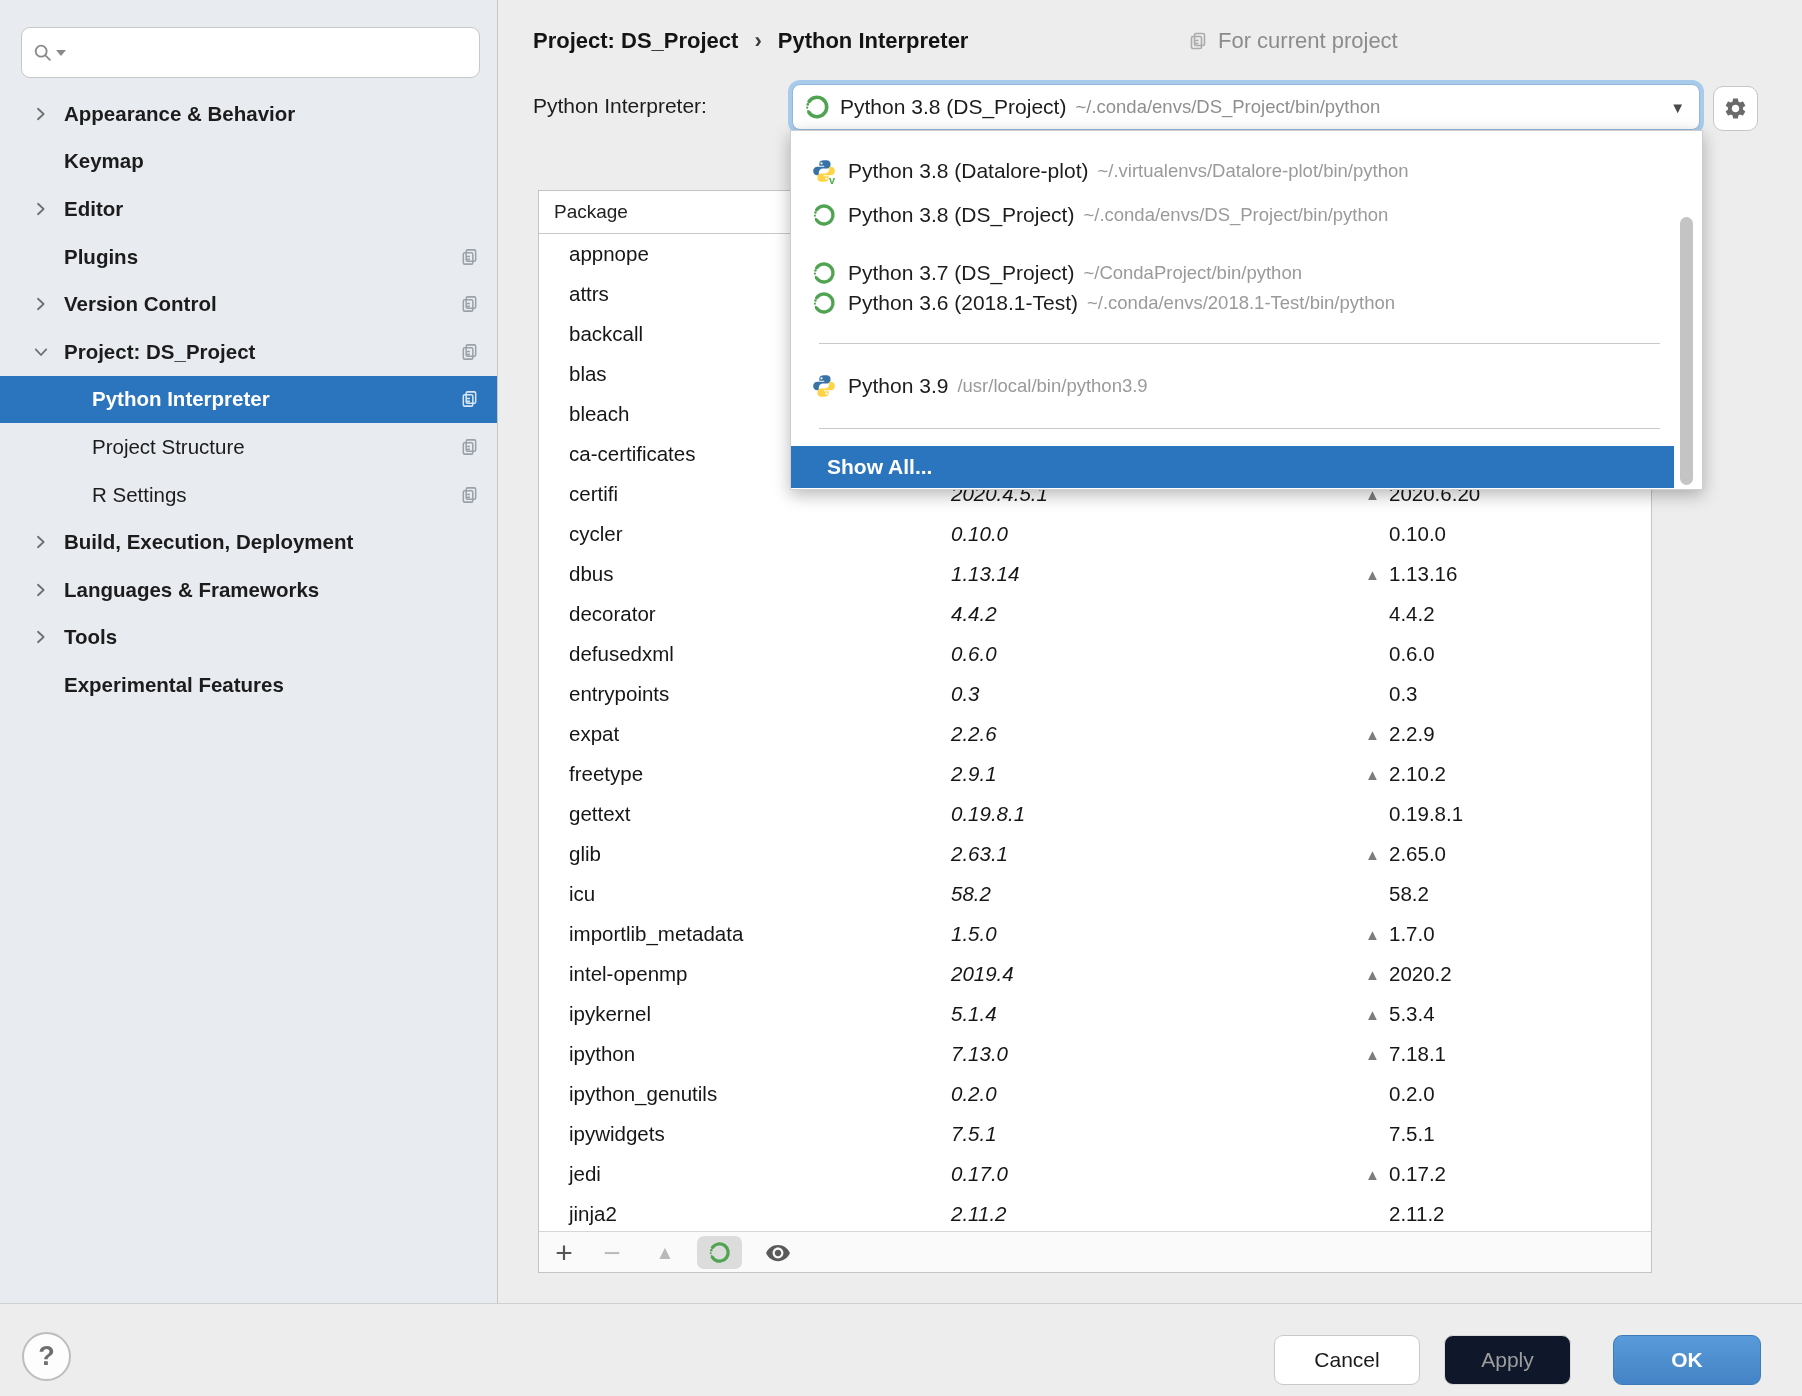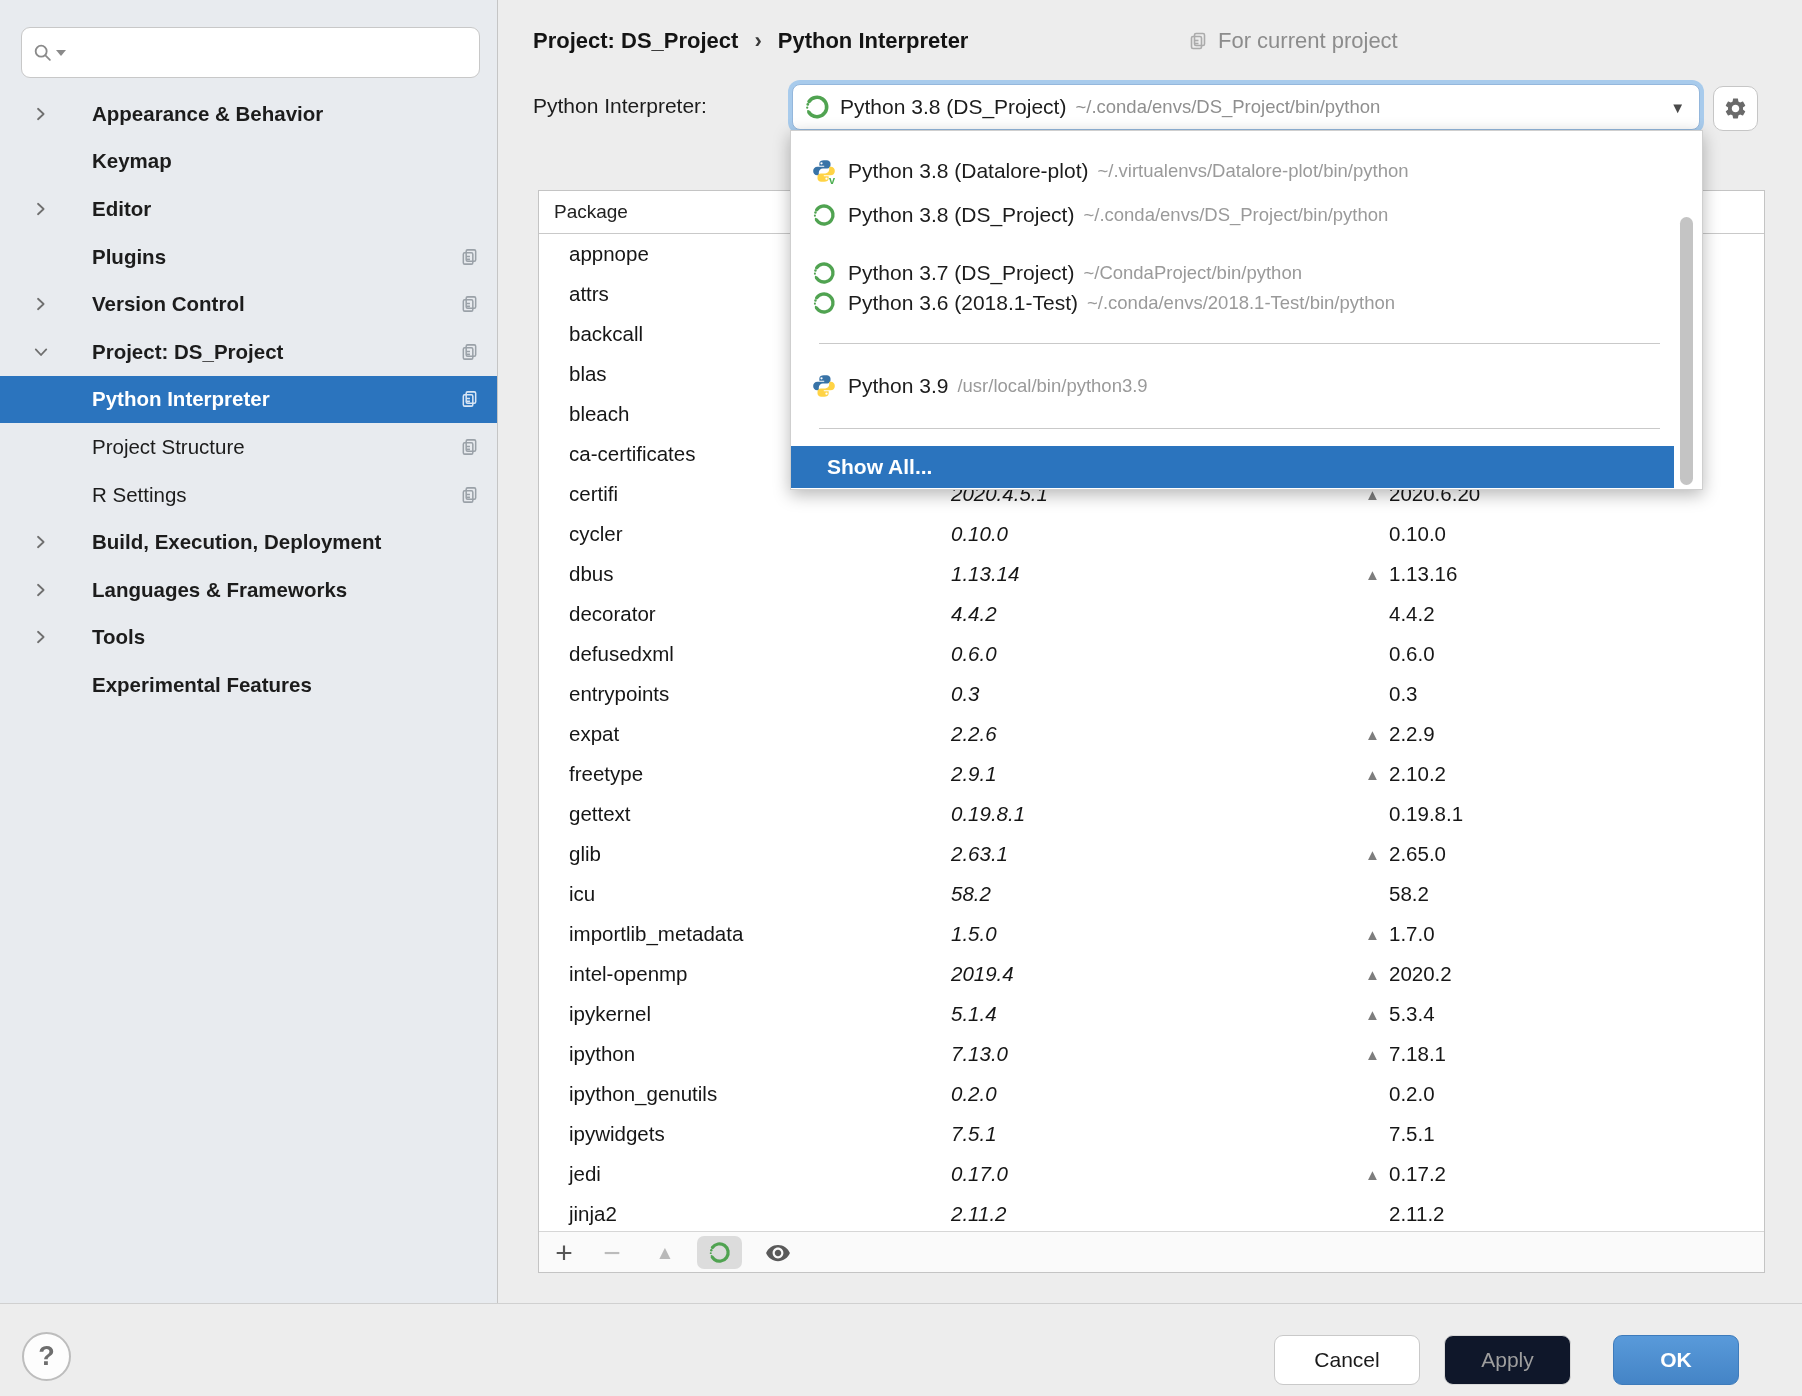--- a/index.html
+++ b/index.html
@@ -17,21 +17,21 @@
                   border-top:6px solid #8A8A8A; margin-left:2px; }
   .search-box input { flex:1; border:none; outline:none; font-size:19px; margin-left:8px;
                       font-family:inherit; background:transparent; }
   .tree { position:absolute; top:90px; left:0; right:0; }
   .tree-item { position:relative; height:47.6px; display:flex; align-items:center;
                font-size:20.5px; color:#1C1C1C; cursor:default; }
   .tree-item.bold { font-weight:700; }
   .tree-item.selected { background:#2B74BE; color:#fff; font-weight:700; }
   .tree-item .chev { position:absolute; left:32px; top:50%; transform:translateY(-50%);
                      width:18px; height:18px; color:#6F6F6F; display:flex; }
-  .tree-item .tlabel { padding-left:92px; }
+  .tree-item .tlabel { padding-left:64px; }
   .tree-item.child .tlabel { padding-left:92px; }
   .tree-item .copyic { position:absolute; right:18px; top:50%; transform:translateY(-50%);
                        width:19px; height:19px; color:#9AA1A8; display:flex; }
   .tree-item.selected .copyic { color:#D9E6F5; }
 
   
   .breadcrumb { position:absolute; left:533px; top:28px; display:flex; gap:16px;
                 font-size:22px; font-weight:700; color:#141414; }
   .bc-sep { font-weight:700; color:#3A3A3A; }
   .for-current { position:absolute; left:1188px; top:28px; display:flex; align-items:center;
@@ -46,21 +46,21 @@
            padding:0 42px 0 10px; cursor:default; }
   .combo .ic { width:28px; height:28px; display:flex; flex:none; }
   .combo .cname { margin-left:9px; font-size:21px; color:#1C1C1C; white-space:nowrap; }
   .combo .cpath { margin-left:9px; font-size:18.5px; color:#8F8F8F; white-space:nowrap; }
   .combo .caret { position:absolute; right:14px; font-size:15px; color:#4A4A4A; }
   .gear-btn { position:absolute; left:1713px; top:86px; width:45px; height:45px;
               background:#fff; border:1px solid #C6C6C6; border-radius:10px;
               display:flex; align-items:center; justify-content:center; cursor:default; }
 
   
-  .pkg-box { position:absolute; left:538px; top:190px; width:1227px; height:1083px;
+  .pkg-box { position:absolute; left:538px; top:190px; width:1114px; height:1083px;
              background:#fff; border:1px solid #C4C4C4; }
   .pkg-header { height:43px; border-bottom:1px solid #C9C9C9; display:flex; align-items:center;
                 padding-left:15px; font-size:19px; color:#222; }
   .pkg-rows { position:absolute; top:43px; left:0; right:0; bottom:41px; overflow:hidden; }
   .pkg-row { position:relative; height:40px; display:flex; align-items:center;
              font-size:20.5px; color:#161616; }
   .pkg-name { padding-left:30px; }
   .pkg-version { position:absolute; left:412px;font-style:italic; }
   .pkg-latest { position:absolute; left:826px; display:flex; align-items:center; }
   .up-tri { font-size:15px; color:#7D7D7D; width:24px; display:inline-block; }
@@ -92,21 +92,21 @@
   
   .footer { position:absolute; left:0; top:1303px; width:1802px; height:93px;
             background:#EDEDED; border-top:1px solid #D0D0D0; }
   .help { position:absolute; left:22px; top:28px; width:49px; height:49px; border-radius:50%;
           background:#FDFDFD; border:2px solid #BDBDBD; color:#6E6E6E; font-size:27px; font-weight:700;
           display:flex; align-items:center; justify-content:center; cursor:default; }
   .btn { position:absolute; top:31px; height:50px; border-radius:9px; font-size:21px;
          display:flex; align-items:center; justify-content:center; cursor:default; }
   .btn-cancel { left:1274px; width:146px; background:#fff; border:1px solid #C9C9C9; color:#1A1A1A; }
   .btn-apply { left:1444px; width:127px; background:#0f172a; border:1px solid #D9D9D9; color:#9E9E9E; }
-  .btn-ok { left:1613px; width:126px; background:linear-gradient(#599ADA,#4484C6);
+  .btn-ok { left:1613px; width:148px; background:linear-gradient(#599ADA,#4484C6);
             border:1px solid #3E7BBB; color:#fff; font-weight:600; }
 </style>
 </head>
 <body>
 
 <div class="app">
 
   <aside class="sidebar">
     <div class="search-box">
       <span style="display:flex">

